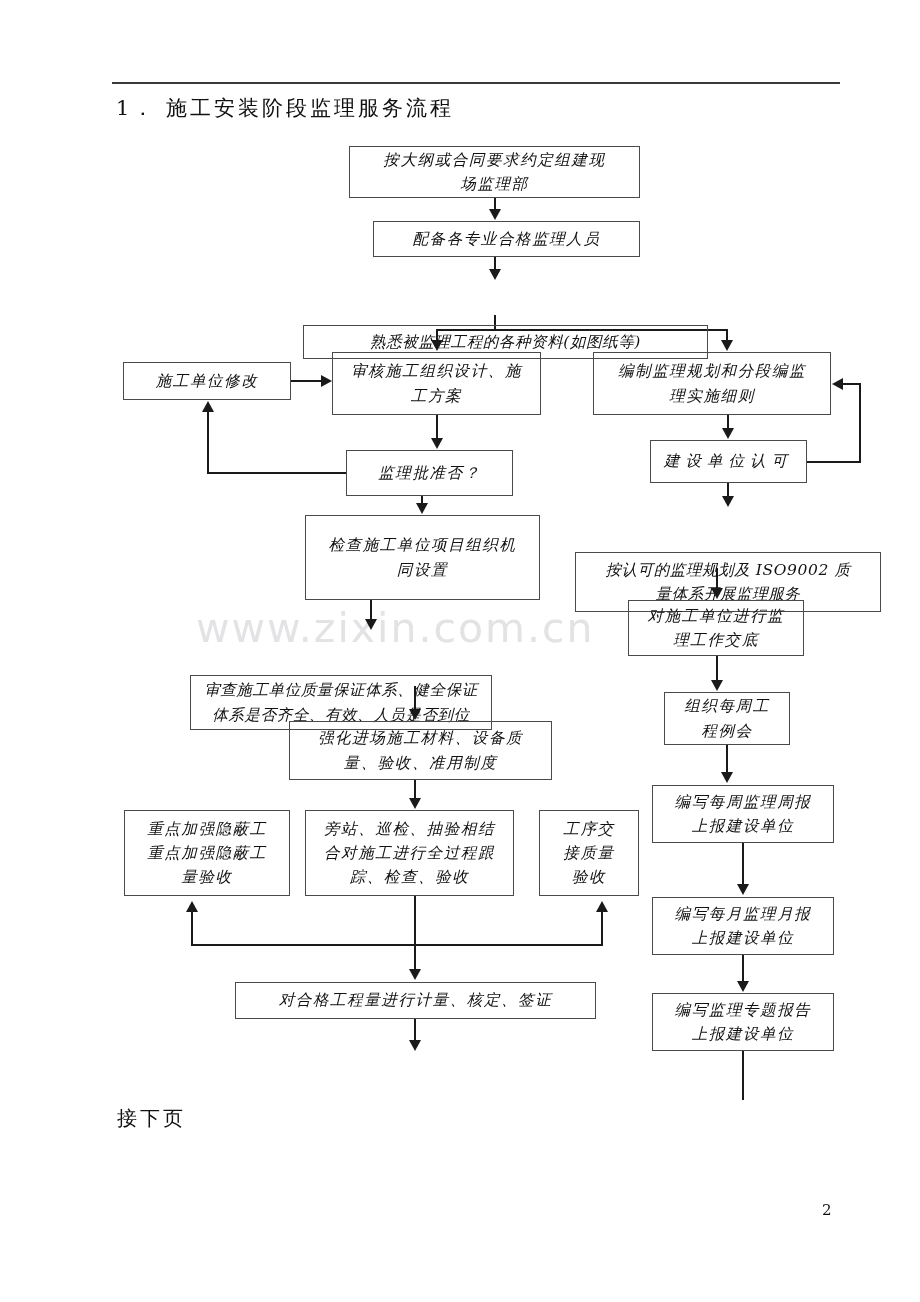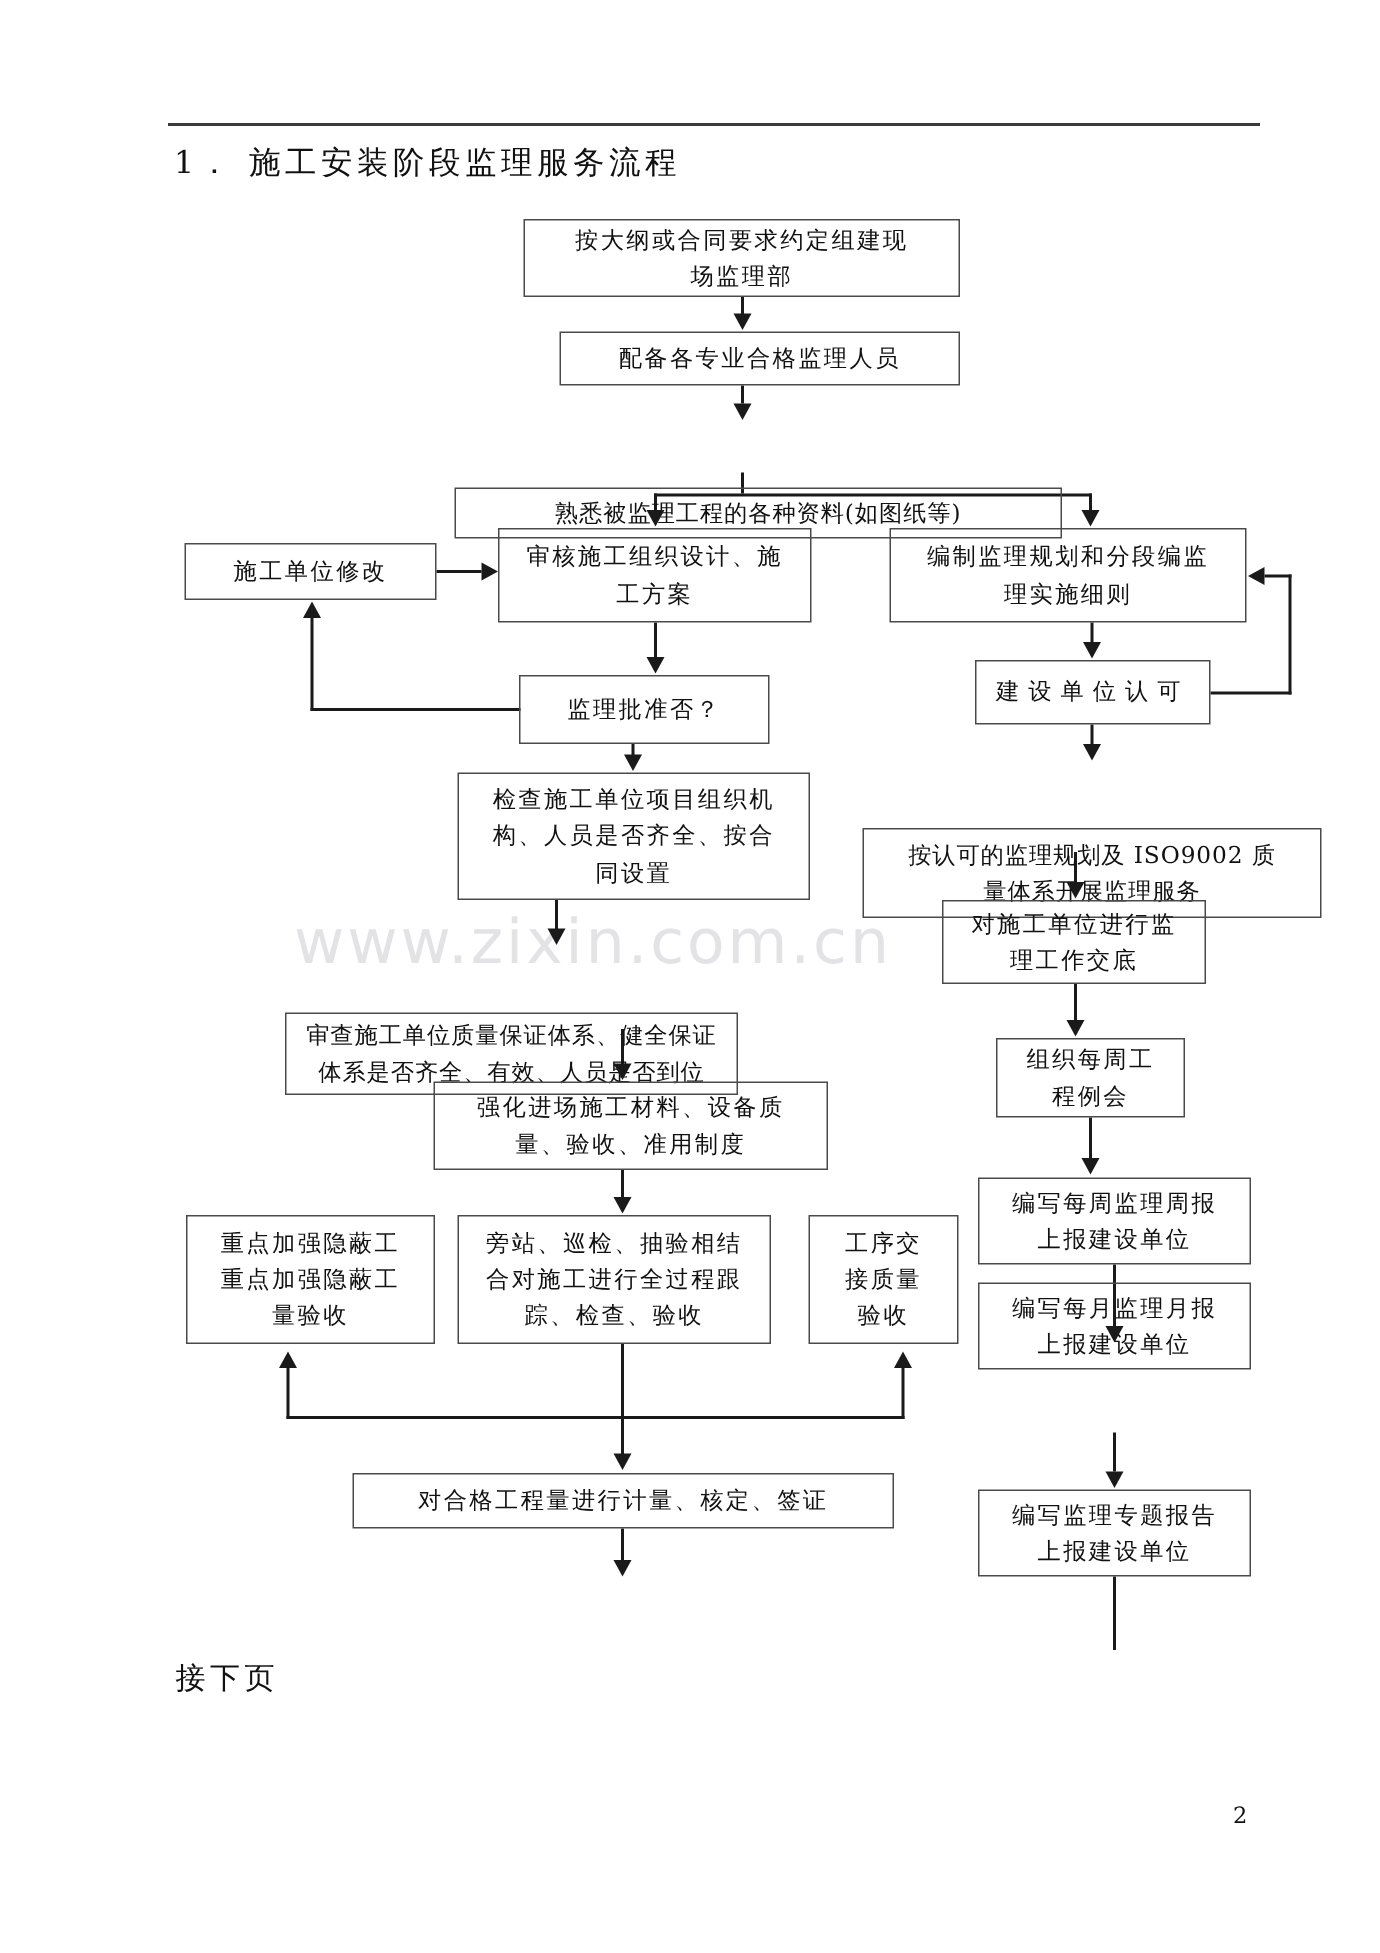--- a/index.html
+++ b/index.html
@@ -81,21 +81,21 @@
     align-items: center;
     justify-content: center;
     text-align: center;
     font-size: 15.5px;
     line-height: 1.55;
     letter-spacing: 1.6px;
     color: #111;
     z-index: 2;
     padding: 0 4px;
   }
-  .node span { display: block; width: 100%; }
+  .node span { display: block; width: 100%; font-style: italic; }
   .node.wide-space { letter-spacing: 6px; }
   .node.tight { letter-spacing: 0.6px; margin-top: 44px; }
 
   
   .ln {
     position: absolute;
     background: #1a1a1a;
     z-index: 1;
   }
   .ln.v { width: 2px; }
@@ -176,21 +176,20 @@
     <span>监理批准否？</span>
   </div>
 
   <div class="node wide-space" style="left:650px; top:440px; width:157px; height:43px;">
     <span>建设单位认可</span>
   </div>
 
   <div class="node" style="left:305px; top:515px; width:235px; height:85px;">
     <span>
       <span>检查施工单位项目组织机</span>
-      <span>构、人员是否齐全、按合</span>
       <span>同设置</span>
     </span>
   </div>
 
   <div class="node tight" style="left:575px; top:508px; width:306px; height:60px;justify-content:flex-end;">
     <span>
       <span>按认可的监理规划及 ISO9002 质</span>
       <span>量体系开展监理服务</span>
     </span>
   </div>
@@ -247,21 +246,21 @@
     </span>
   </div>
 
   <div class="node" style="left:652px; top:785px; width:182px; height:58px;">
     <span>
       <span>编写每周监理周报</span>
       <span>上报建设单位</span>
     </span>
   </div>
 
-  <div class="node" style="left:652px; top:855px; width:182px; height:58px;">
+  <div class="node" style="left:652px; top:897px; width:182px; height:58px;">
     <span>
       <span>编写每月监理月报</span>
       <span>上报建设单位</span>
     </span>
   </div>
 
   <div class="node" style="left:235px; top:982px; width:361px; height:37px;">
     <span>对合格工程量进行计量、核定、签证</span>
   </div>
 

